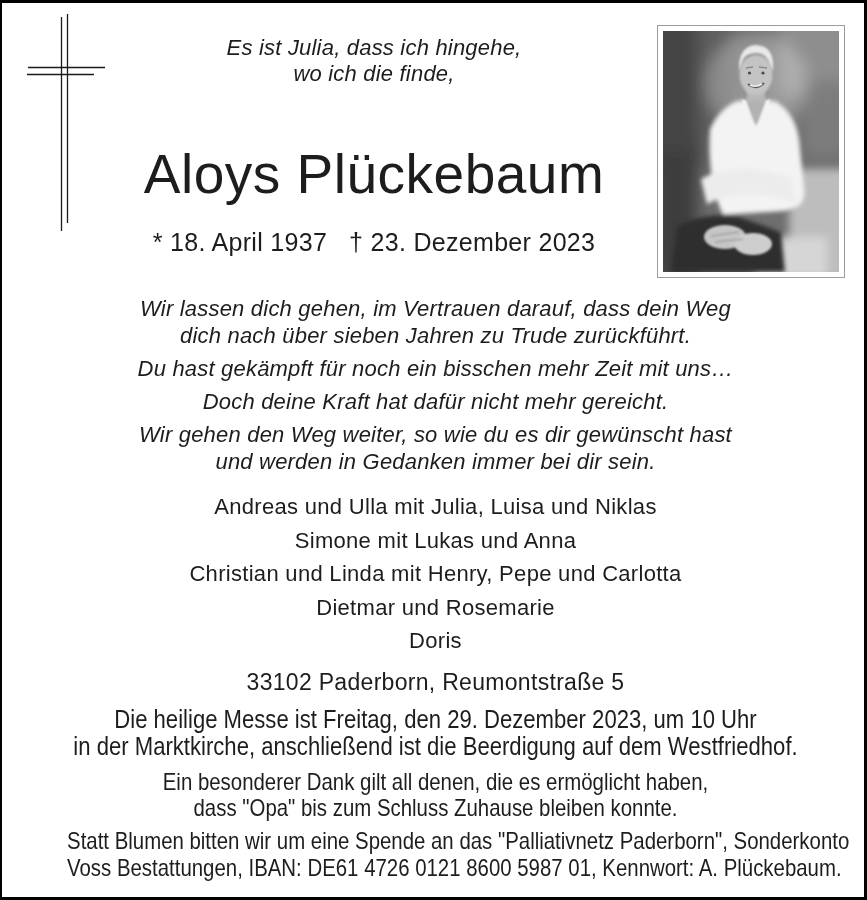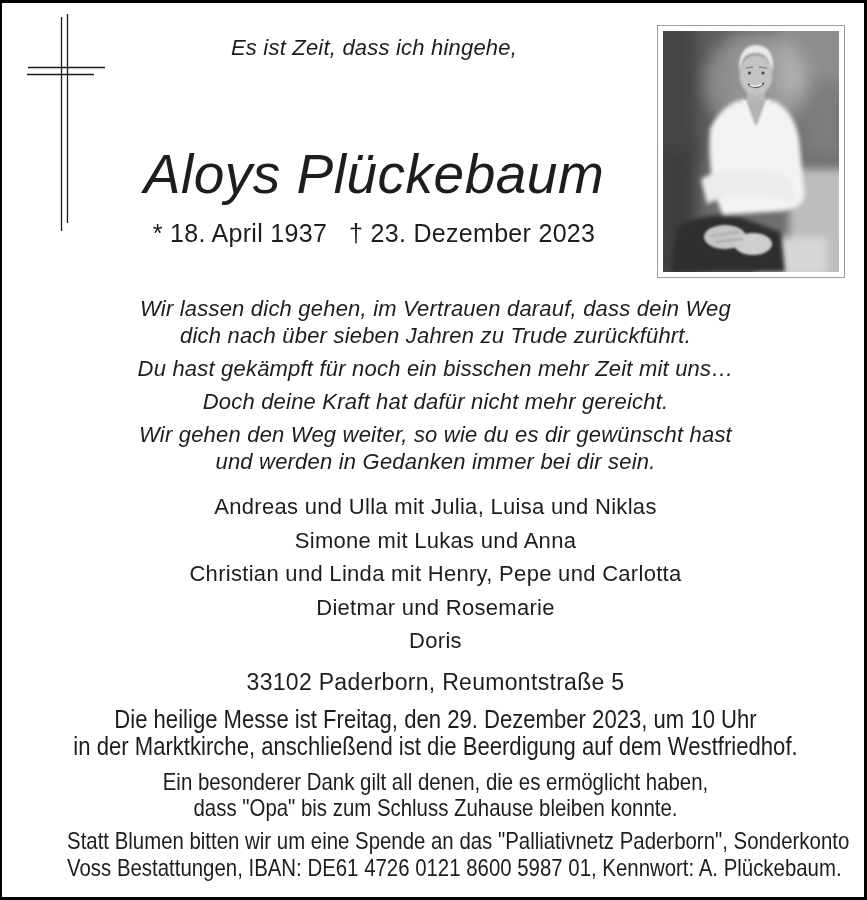--- a/index.html
+++ b/index.html
@@ -40,24 +40,23 @@
     font-style: italic;
     letter-spacing: 0.2px;
   }
 
   
   .name {
     left: 0; top: 140px; width: 744px;
     font-size: 55px; line-height: 62px;
     letter-spacing: 0.5px;
     font-weight: 400;
-    font-style: italic;
   }
   .dates {
-    left: 0; top: 216px; width: 744px;
+    left: 0; top: 225px; width: 744px;
     font-size: 25px; line-height: 28px;
     letter-spacing: 0.3px;
   }
   .dates .birth { margin-right: 22px; }
 
   
   .tribute {
     left: 0; top: 292px; width: 867px;
     font-size: 22px; line-height: 27px;
     font-style: italic;
@@ -171,21 +170,22 @@
         <circle cx="86.5" cy="42" r="1.6" fill="#4a4a4a"></circle>
         <circle cx="100" cy="42" r="1.6" fill="#4a4a4a"></circle>
         <path d="M83,37 L90,36 M96,36 L104,37" stroke="#8a8a8a" stroke-width="1.3" fill="none"></path>
         <path d="M85,53 Q93,60 101,52" stroke="#5a5a5a" stroke-width="1.8" fill="none"></path>
         <path d="M87,54 Q93,57 99,53" stroke="#f0f0f0" stroke-width="1.6" fill="none"></path>
       </g>
     </svg>
   </div>
 
   <div class="abs opening centered">
-    <div>Es ist Zeit, dass ich hingehe,</div>
+    <div>Es ist Julia, dass ich hingehe,</div>
+    <div>wo ich die finde,</div>
   </div>
 
   <div class="abs name centered">Aloys Plückebaum</div>
 
   <div class="abs dates centered">
     <span class="birth">* 18. April 1937</span><span>† 23. Dezember 2023</span>
   </div>
 
   <div class="abs tribute centered">
     <div>Wir lassen dich gehen, im Vertrauen darauf, dass dein Weg</div>

